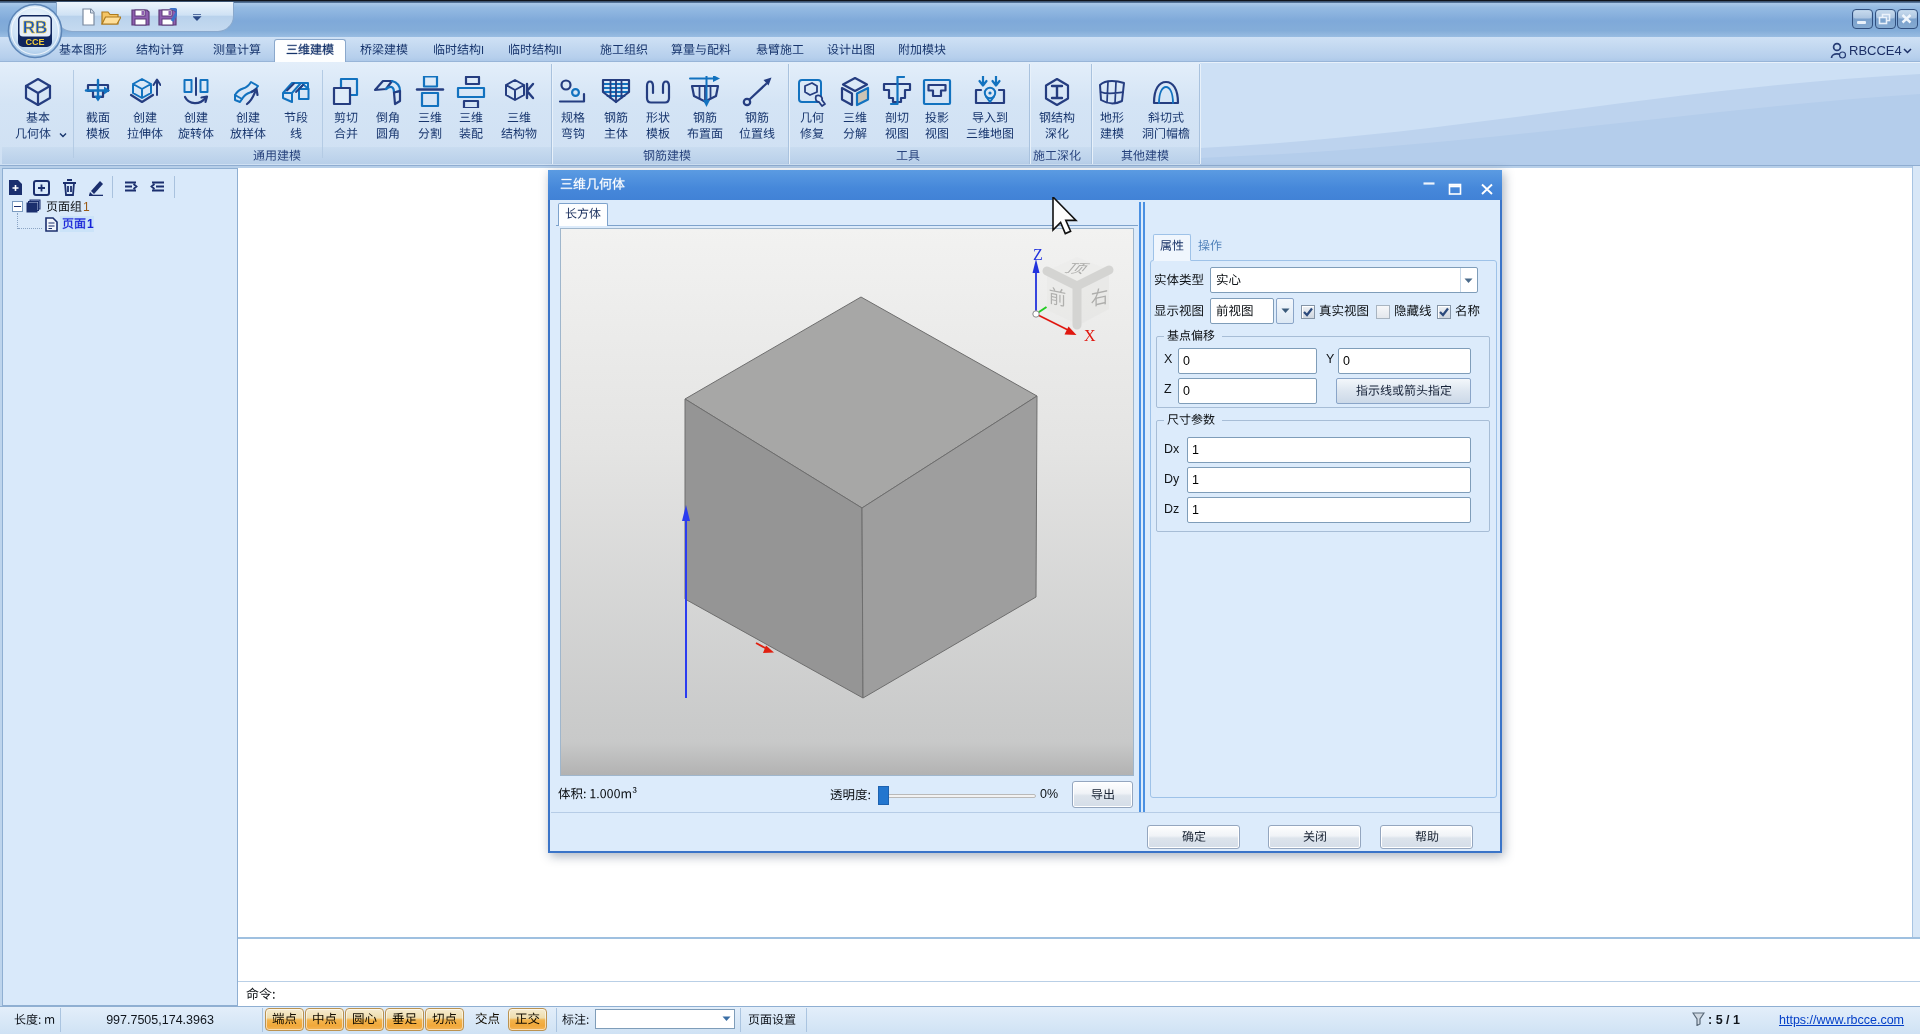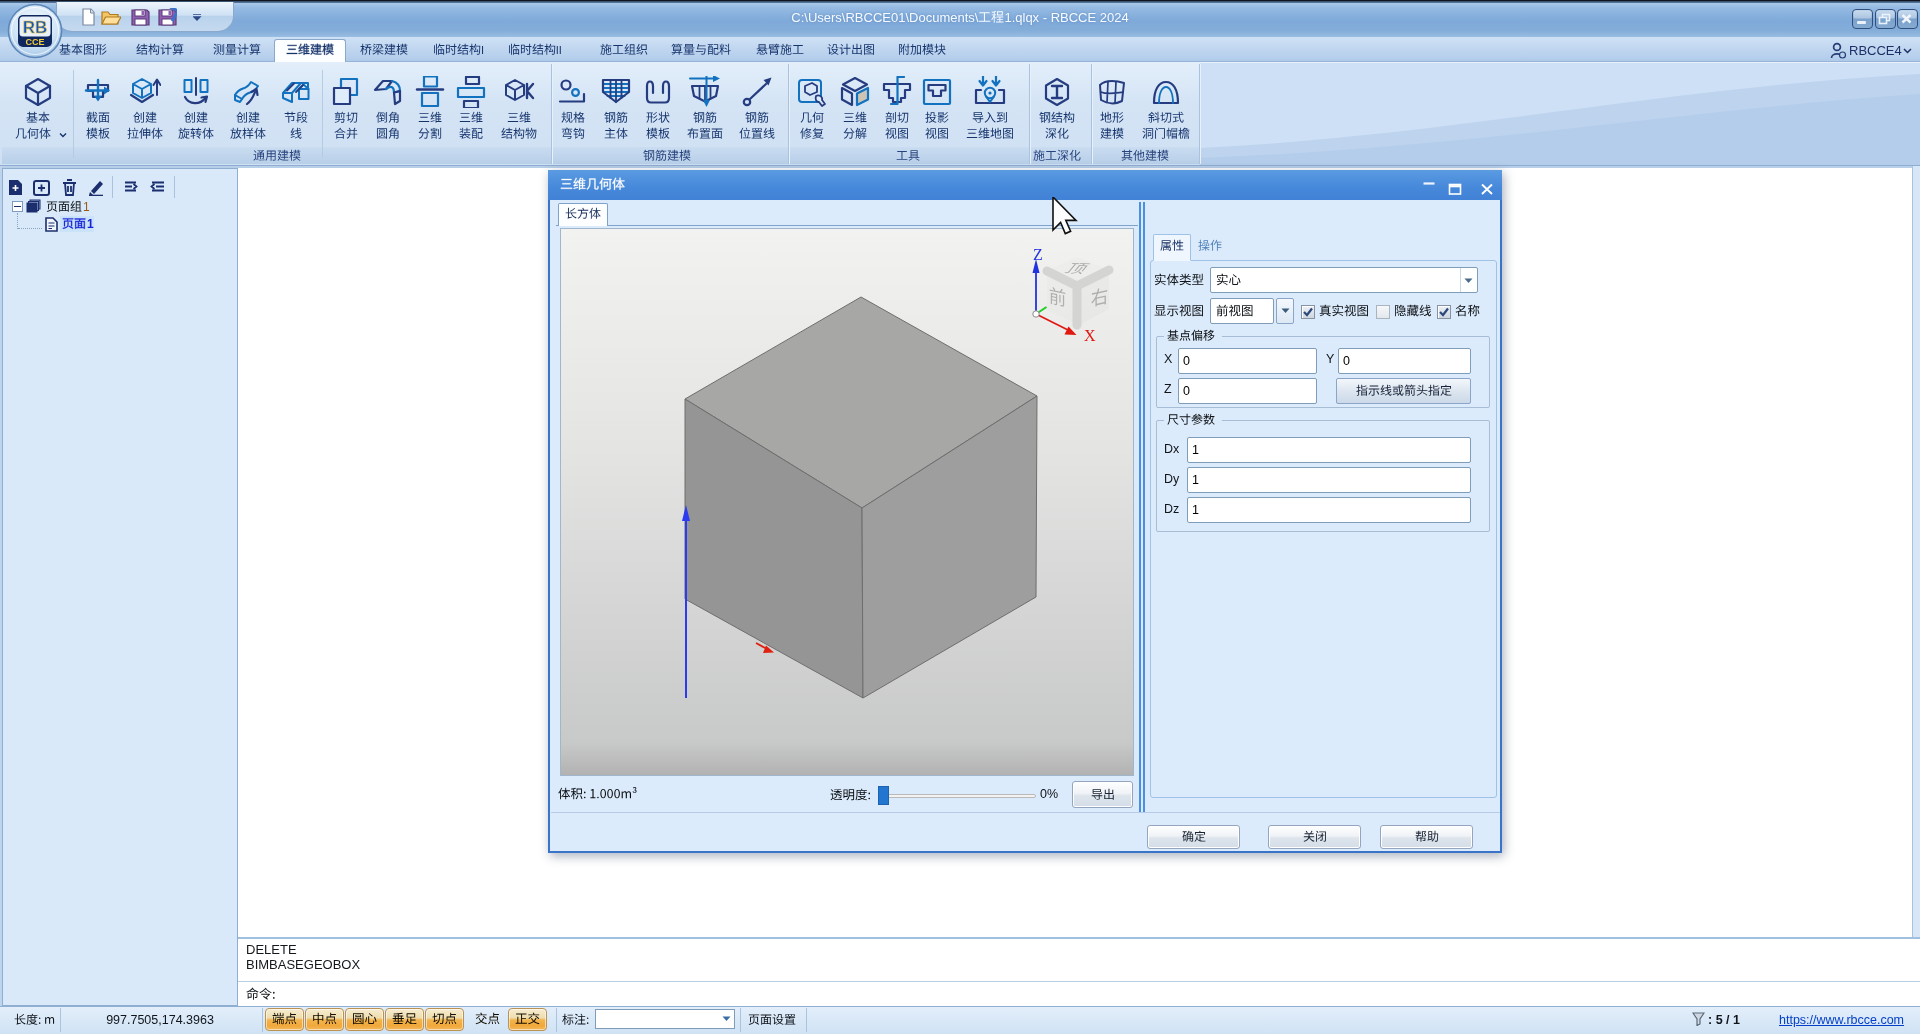--- a/index.html
+++ b/index.html
@@ -194,28 +194,20 @@
 <svg width="19" height="18" style="position:absolute;left:158px;top:8px;width:19px;height:18px;">
       <path d="M1 2 L16 2 L18 4 L18 17 L1 17 Z" fill="#8f5fb0" stroke="#5d3b78" stroke-width="1.2"></path>
       <rect x="4" y="2" width="10" height="6" fill="#fff" stroke="#5d3b78"></rect>
       <rect x="4" y="11" width="11" height="6" fill="#fff" stroke="#5d3b78"></rect>
       <rect x="10.5" y="3" width="2.5" height="4" fill="#8f5fb0"></rect>
       <path d="M12 -1 L20 3 L14 13" stroke="#3d71c8" stroke-width="3" fill="none"></path>
     </svg>
 <svg width="9" height="8" style="position:absolute;left:193px;top:14px;width:9px;height:8px;">
       <path d="M0 0 H8 M1 3 L4 6 L7 3 Z" stroke="#2c4a86" stroke-width="1.3" fill="#2c4a86"></path>
     </svg>
-<div style="position:absolute;left:660px;top:10px;width:600px;height:16px;color:#f7fbff;font-size:13px;line-height:16px;text-align:center;display:flex;justify-content:center;text-shadow:0 0 3px #5b87c0;">
-      <span style="white-space:pre">C:\Users\RBCCE01\Documents\</span>
-      <svg width="26" height="17" style="overflow:visible">
-        <use href="#g0" fill="#f7fbff" transform="translate(0.0 11.7) scale(0.013000 -0.013000)"></use>
-        <use href="#g1" fill="#f7fbff" transform="translate(13.0 11.7) scale(0.013000 -0.013000)"></use>
-      </svg>
-      <span style="white-space:pre">1.qlqx - RBCCE 2024</span>
-    </div>
 <svg width="0" height="0" style="position:absolute">
       <defs>
         <linearGradient id="wbg" x1="0" y1="0" x2="0" y2="1">
           <stop offset="0" stop-color="#b6d0e9"></stop>
           <stop offset="0.45" stop-color="#8db0d6"></stop>
           <stop offset="0.5" stop-color="#7ba1cc"></stop>
           <stop offset="1" stop-color="#86abd2"></stop>
         </linearGradient>
       </defs>
     </svg>
@@ -771,22 +763,20 @@
       <path d="M3.5 6 H9.5 M3.5 9 H9.5 M3.5 11.5 H7" stroke="#1b2f6e" stroke-width="1.2"></path>
     </svg>
 <div style="position:absolute;left:60px;top:216px;width:34px;height:16px;background:#cbe3f8;"></div>
 <div style="position:absolute;left:62px;top:217px;line-height:0"><svg width="24" height="15" style="overflow:visible">
         <use href="#g95" fill="#1622d8" stroke="#1622d8" stroke-width="26" transform="translate(0.0 10.8) scale(0.012000 -0.012000)"></use>
         <use href="#g37" fill="#1622d8" stroke="#1622d8" stroke-width="26" transform="translate(12.0 10.8) scale(0.012000 -0.012000)"></use>
       </svg></div>
 <div style="position:absolute;left:87px;top:218px;width:8px;height:12px;font-family:Liberation Sans,sans-serif;font-size:12px;font-weight:bold;color:#1622d8;line-height:12px;">1</div>
 <div style="position:absolute;left:238px;top:937px;width:1682px;height:69px;background:#fff;border-top:2px solid #9fc0e0;"></div>
 <div style="position:absolute;left:238px;top:981px;width:1682px;height:1px;background:#b9cfe6;"></div>
-<div style="position:absolute;left:246px;top:942px;width:300px;height:32px;font-family:Liberation Sans,sans-serif;font-size:13px;color:#14181c;line-height:15px;white-space:pre;">DELETE
-BIMBASEGEOBOX</div>
 <div style="position:absolute;left:246.0px;top:987.0px;line-height:0"><svg width="30" height="17" style="overflow:visible">
         <use href="#g96" fill="#14181c" transform="translate(0.0 11.7) scale(0.013000 -0.013000)"></use>
         <use href="#g97" fill="#14181c" transform="translate(13.0 11.7) scale(0.013000 -0.013000)"></use>
         <use href="#g98" fill="#14181c" transform="translate(26.0 11.7) scale(0.013000 -0.013000)"></use>
       </svg></div>
 <div style="position:absolute;left:0px;top:1006px;width:1920px;height:28px;background:linear-gradient(#e3eefa,#cfe2f4);border-top:1px solid #8fafd2;"></div>
 <div style="position:absolute;left:14.0px;top:1013.0px;line-height:0"><svg width="42" height="15" style="overflow:visible">
         <use href="#g99" fill="#10151c" transform="translate(0.0 10.8) scale(0.012000 -0.012000)"></use>
         <use href="#g100" fill="#10151c" transform="translate(12.0 10.8) scale(0.012000 -0.012000)"></use>
         <use href="#g98" fill="#10151c" transform="translate(24.0 10.8) scale(0.012000 -0.012000)"></use>

